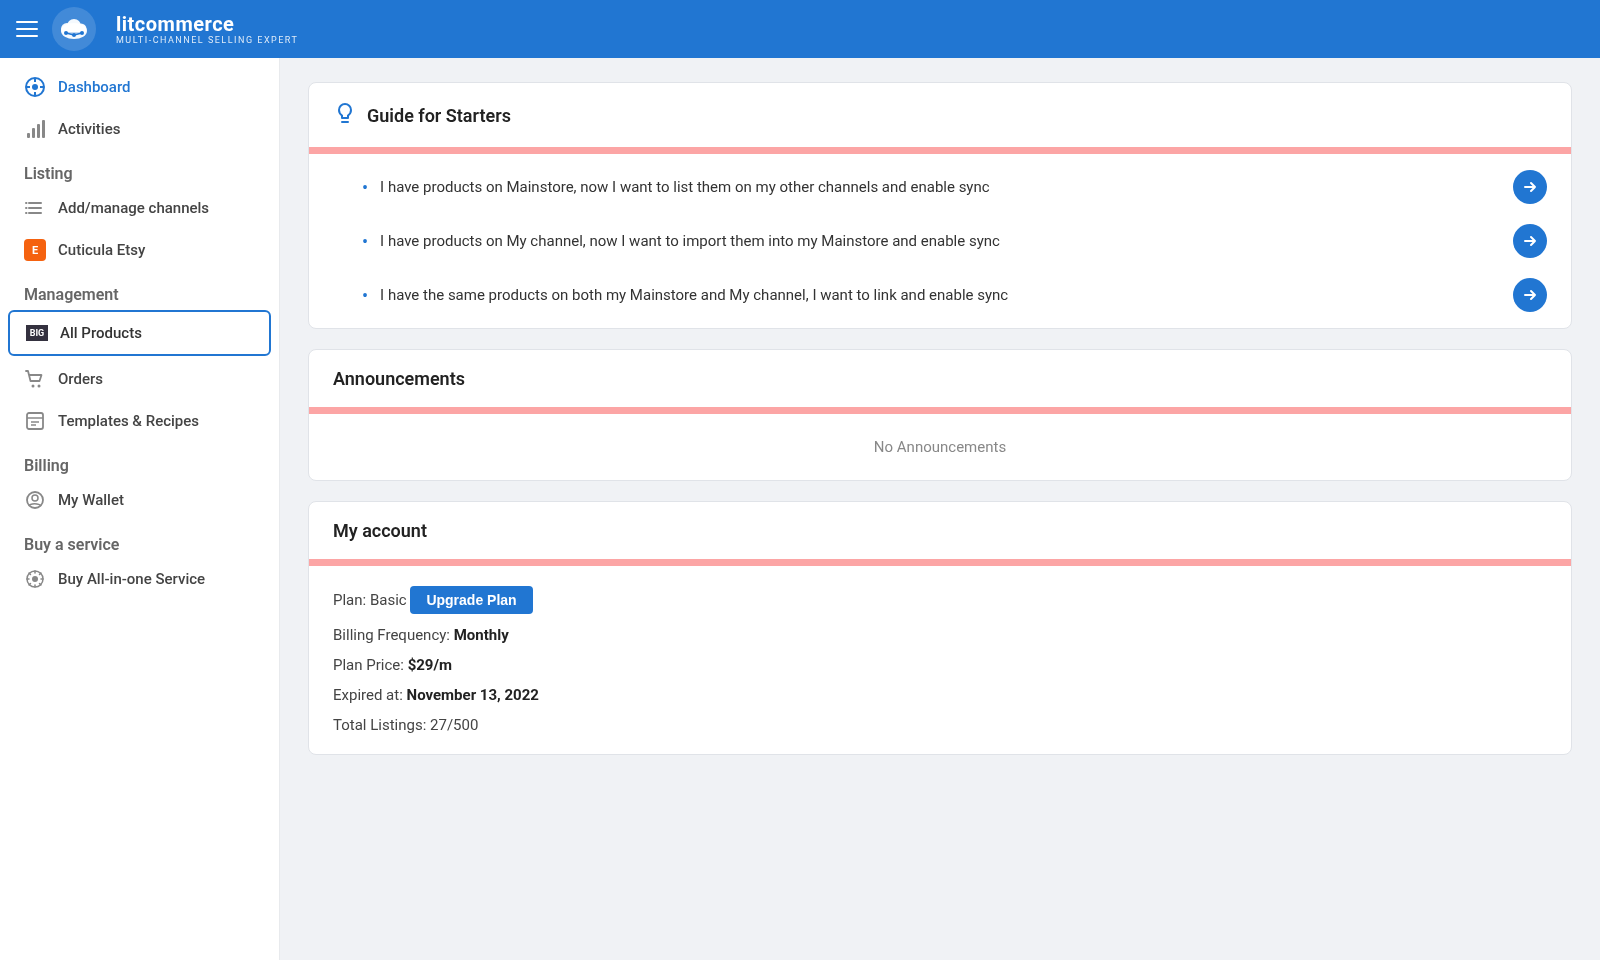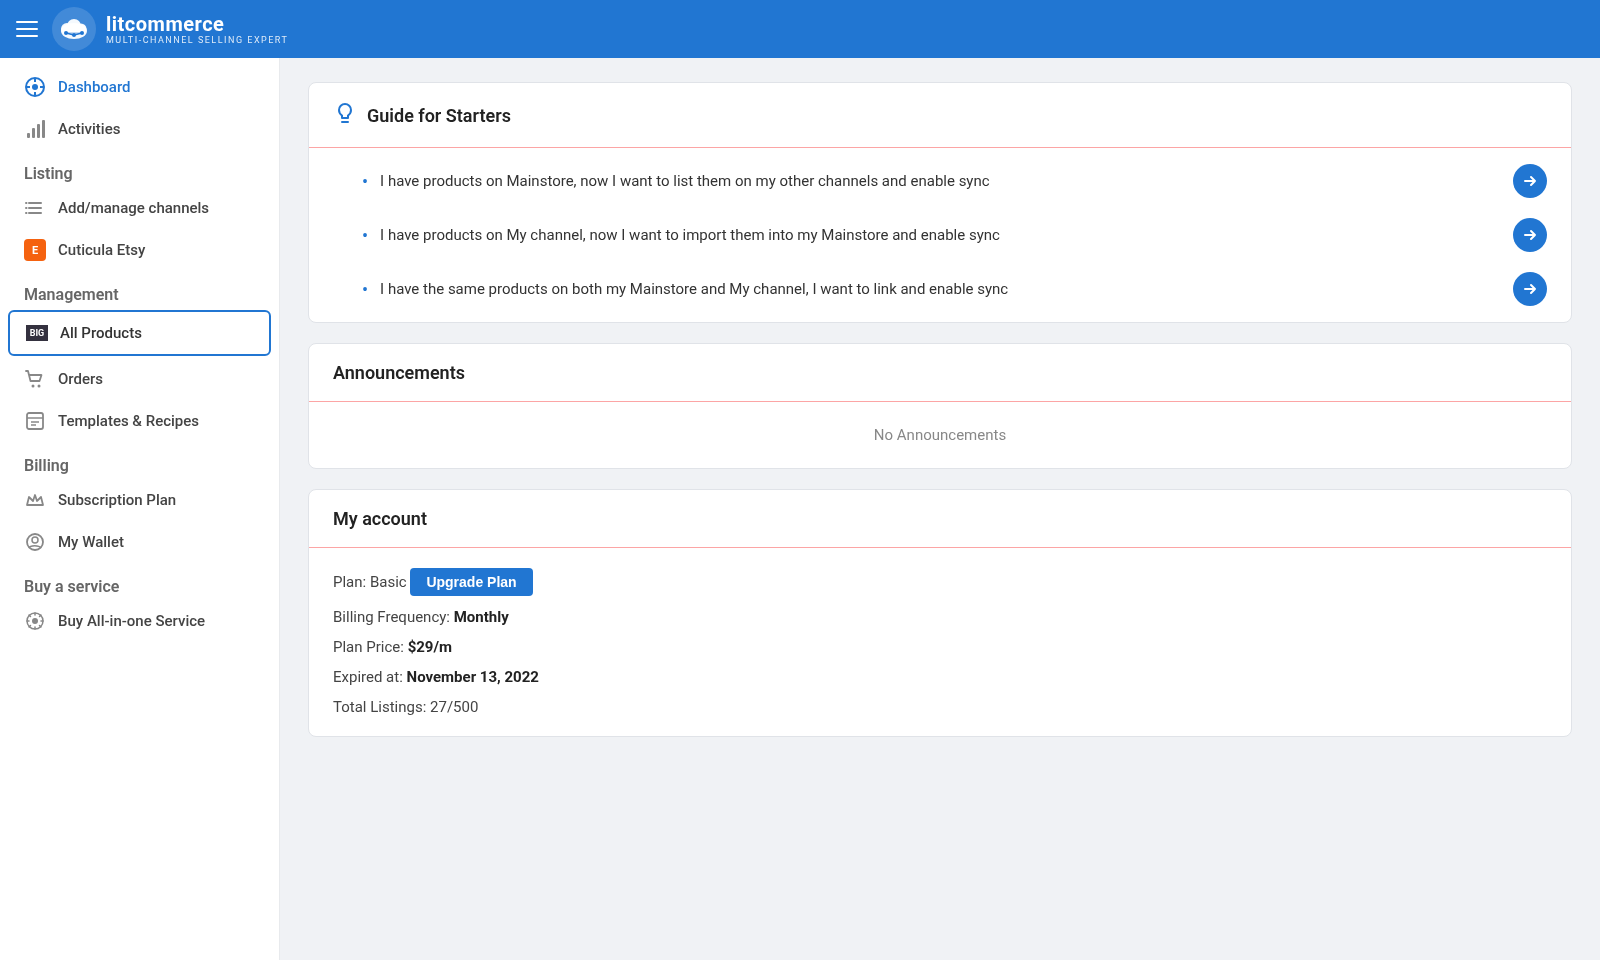--- a/index.html
+++ b/index.html
@@ -15,21 +15,21 @@
       gap: 14px;
       flex-shrink: 0;
     }
     .hamburger-icon {
       display: flex; flex-direction: column; gap: 5px; cursor: pointer;
     }
     .hamburger-icon span {
       display: block; width: 22px; height: 2px; background: white; border-radius: 2px;
     }
     .logo-container {
-      display: flex; align-items: center; gap: 10px;
+      display: flex; align-items: center; gap: 20px;
     }
     .logo-icon {
       width: 44px; height: 44px;
     }
     .logo-text-block {
       display: flex; flex-direction: column;
     }
     .logo-brand {
       color: white; font-size: 20px; font-weight: 700; letter-spacing: 0.5px; line-height: 1.1;
     }
@@ -99,21 +99,21 @@
     
     .card {
       background: white;
       border-radius: 8px;
       border: 1px solid #e0e3e8;
       overflow: hidden;
     }
 
     .card-header {
       padding: 18px 24px;
-      border-bottom: 1px solid #fca5a5;
+      border-bottom: 7px solid #fca5a5;
       display: flex;
       align-items: center;
       gap: 10px;
       font-size: 18px;
       font-weight: 600;
       color: #222;
     }
 
     
     .guide-list {
@@ -307,28 +307,20 @@
           <line x1="2" y1="7" x2="18" y2="7" stroke="#888" stroke-width="1.5"></line>
           <line x1="6" y1="11" x2="14" y2="11" stroke="#888" stroke-width="1.5"></line>
           <line x1="6" y1="14" x2="11" y2="14" stroke="#888" stroke-width="1.5"></line>
         </svg>
       </span>
       <span>Templates &amp; Recipes</span>
     </div>
 
     <div class="nav-section-label">Billing</div>
 
-    <div class="nav-item">
-      <span class="nav-icon">
-        <svg width="20" height="20" viewBox="0 0 20 20" fill="none">
-          <path d="M2 15h16M2 15l2-8 4 4 2-6 2 6 4-4 2 8" stroke="#888" stroke-width="1.8" stroke-linecap="round" stroke-linejoin="round" fill="none"></path>
-        </svg>
-      </span>
-      <span>Subscription Plan</span>
-    </div>
 
     <div class="nav-item">
       <span class="nav-icon">
         <svg width="20" height="20" viewBox="0 0 20 20" fill="none">
           <circle cx="10" cy="10" r="8" stroke="#888" stroke-width="1.8" fill="none"></circle>
           <circle cx="10" cy="8" r="3" stroke="#888" stroke-width="1.5" fill="none"></circle>
           <path d="M4 16c1-3 10-3 12 0" stroke="#888" stroke-width="1.5" fill="none"></path>
         </svg>
       </span>
       <span>My Wallet</span>

